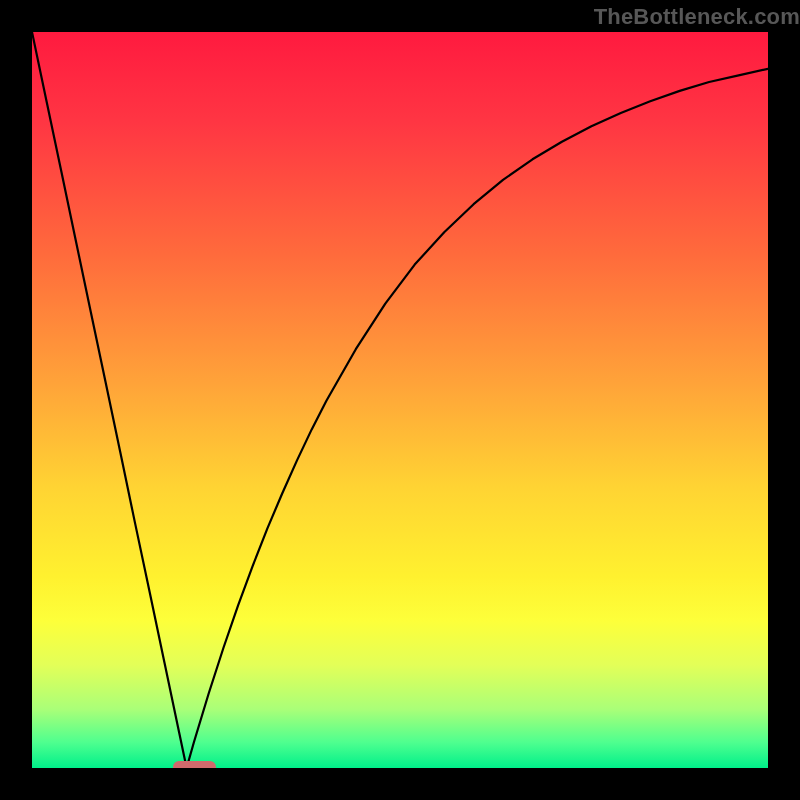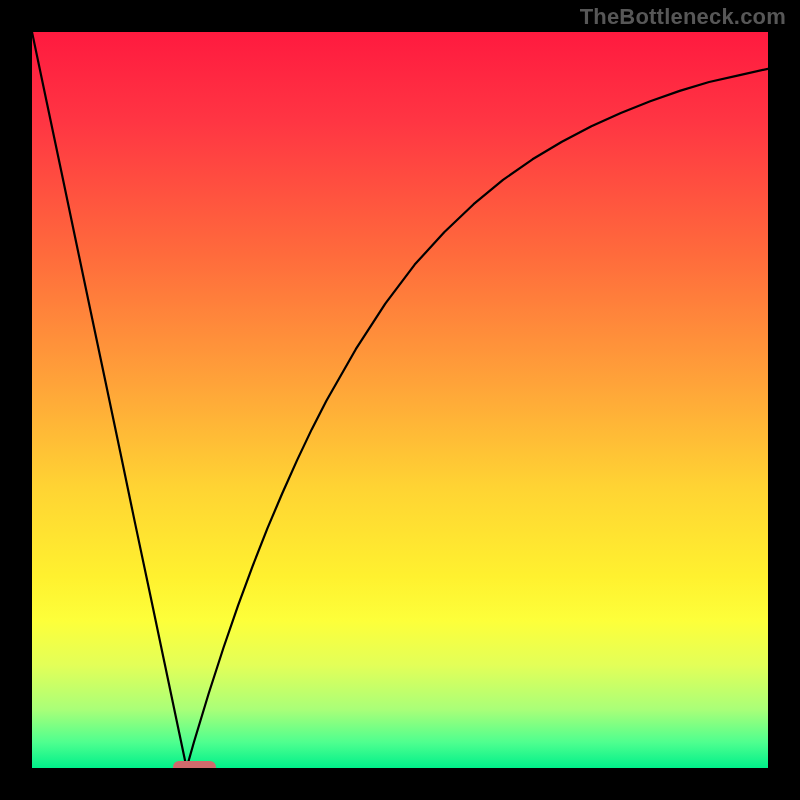--- a/index.html
+++ b/index.html
@@ -13,21 +13,21 @@
   }
   .frame {
     position: relative;
     width: 800px;
     height: 800px;
     background: #000;
   }
   .watermark {
     position: absolute;
     top: 4px;
-    right: 14px;
+    right: 0;
     color: #575757;
     font-size: 22px;
     font-weight: 600;
     letter-spacing: 0.2px;
     z-index: 10;
   }
   .plot-area {
     position: absolute;
     left: 32px;
     top: 32px;

